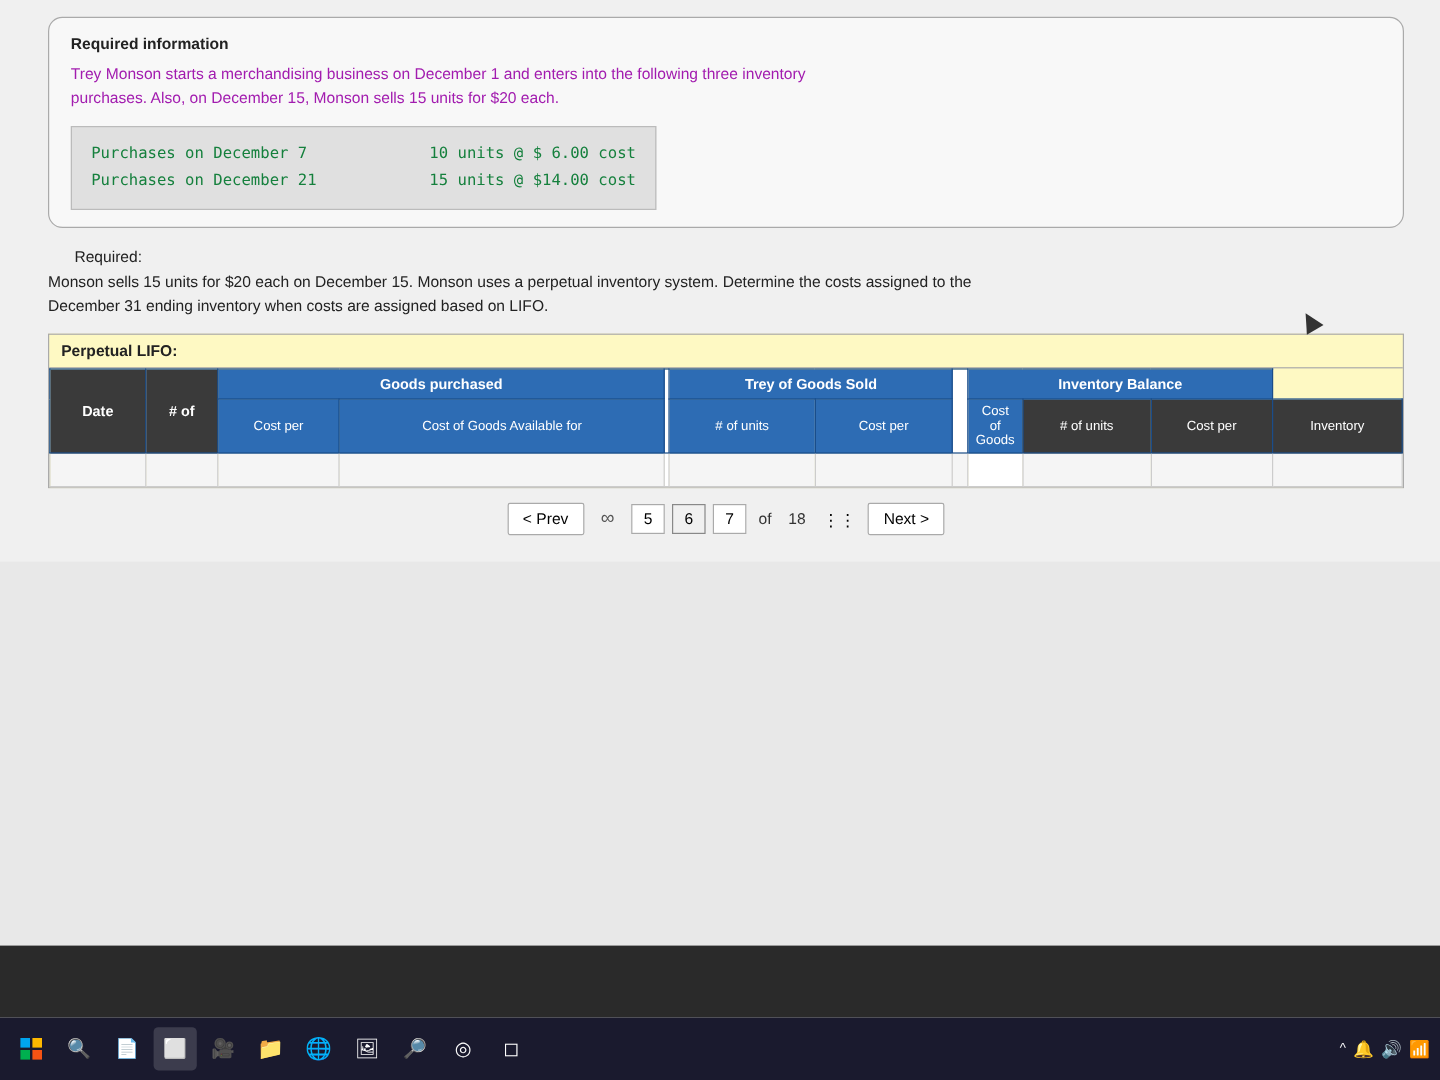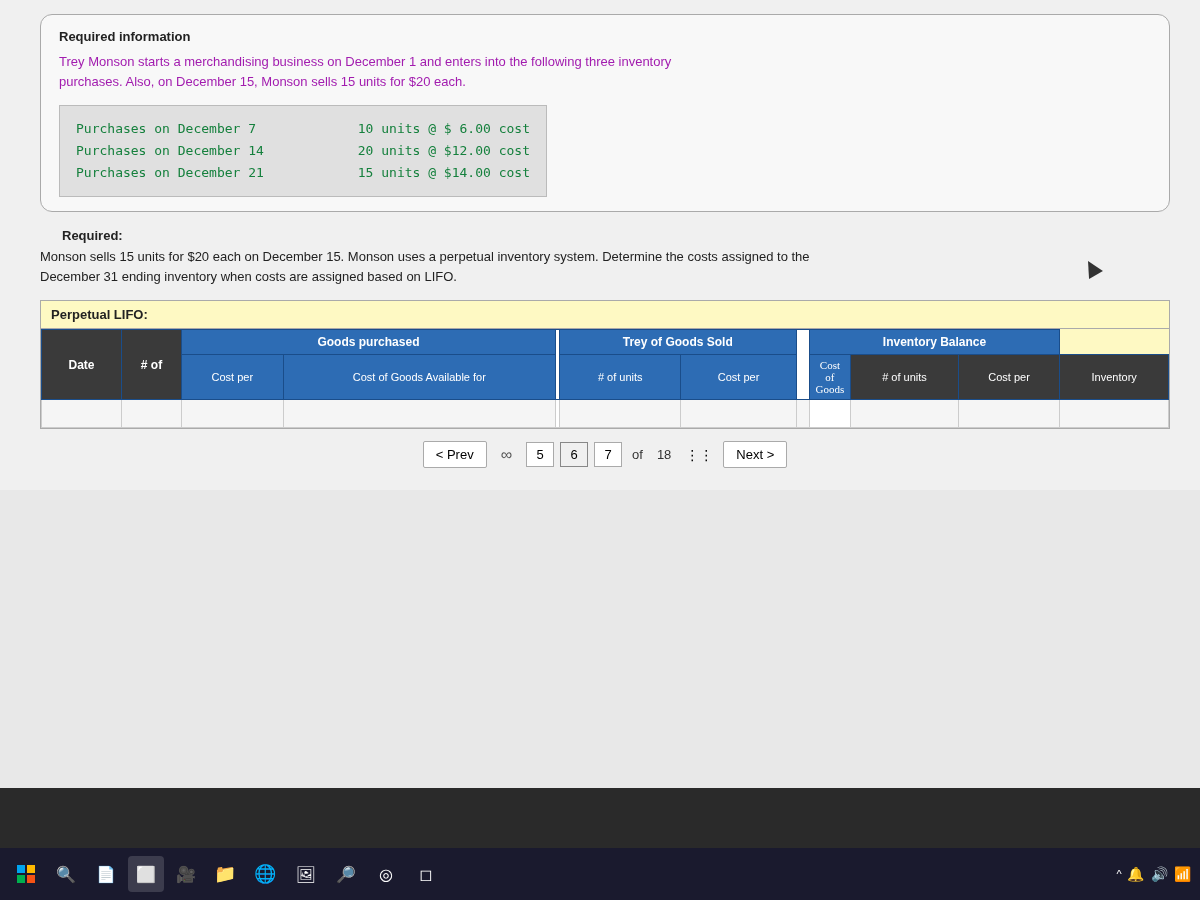--- a/index.html
+++ b/index.html
@@ -82,21 +82,21 @@
       line-height: 1.7;
       font-family: monospace;
     }
 
     
     .required-section {
       margin-bottom: 14px;
     }
 
     .required-label {
-      font-weight: bold;
+      font-weight: normal;
       font-size: 13px;
       color: #222;
       margin-bottom: 4px;
       padding-left: 22px;
     }
 
     .required-text {
       font-size: 13px;
       color: #222;
       line-height: 1.5;
@@ -291,23 +291,20 @@
       <div class="req-info-desc">
         <span>Trey Monson starts a merchandising business on December 1 and enters into the following three inventory</span><br>
         <span>purchases. Also, on December 15, Monson sells 15 units for $20 each.</span>
       </div>
       
       <div class="purchases-table">
         <div class="purchases-row">
           <span>Purchases on December 7</span>&nbsp;&nbsp;&nbsp;&nbsp;&nbsp;&nbsp;&nbsp;&nbsp;&nbsp;&nbsp;&nbsp;&nbsp;&nbsp;<span>10 units @ $ 6.00 cost</span>
         </div>
         <div class="purchases-row">
-          <span>Purchases on December 14</span>&nbsp;&nbsp;&nbsp;&nbsp;&nbsp;&nbsp;&nbsp;&nbsp;&nbsp;&nbsp;&nbsp;&nbsp;<span>20 units @ $12.00 cost</span>
-        </div>
-        <div class="purchases-row">
           <span>Purchases on December 21</span>&nbsp;&nbsp;&nbsp;&nbsp;&nbsp;&nbsp;&nbsp;&nbsp;&nbsp;&nbsp;&nbsp;&nbsp;<span>15 units @ $14.00 cost</span>
         </div>
       </div>
     </div>
 
     <div class="cursor"></div>
 
     <div class="required-section">
       <div class="required-label">Required:</div>
       <div class="required-text">Monson sells 15 units for $20 each on December 15. Monson uses a perpetual inventory system. Determine the costs assigned to the</div>
@@ -344,21 +341,21 @@
             </th>
             <th style="background:#2d6cb4;color:white;">
               <span>Cost of Goods Available for</span>
             </th>
             <th style="background:#2d6cb4;color:white;">
               <span># of units</span>
             </th>
             <th style="background:#2d6cb4;color:white;">
               <span>Cost per</span>
             </th>
-            <th style="background:#2d6cb4;color:white;font-family:Liberation Serif, serif;">
+            <th style="background:#2d6cb4;color:white;">
               <span>Cost of Goods</span>
             </th>
             <th style="background:#3a3a3a;color:white;">
               <span># of units</span>
             </th>
             <th style="background:#3a3a3a;color:white;">
               <span>Cost per</span>
             </th>
             <th style="background:#3a3a3a;color:white;">
               <span>Inventory</span>

